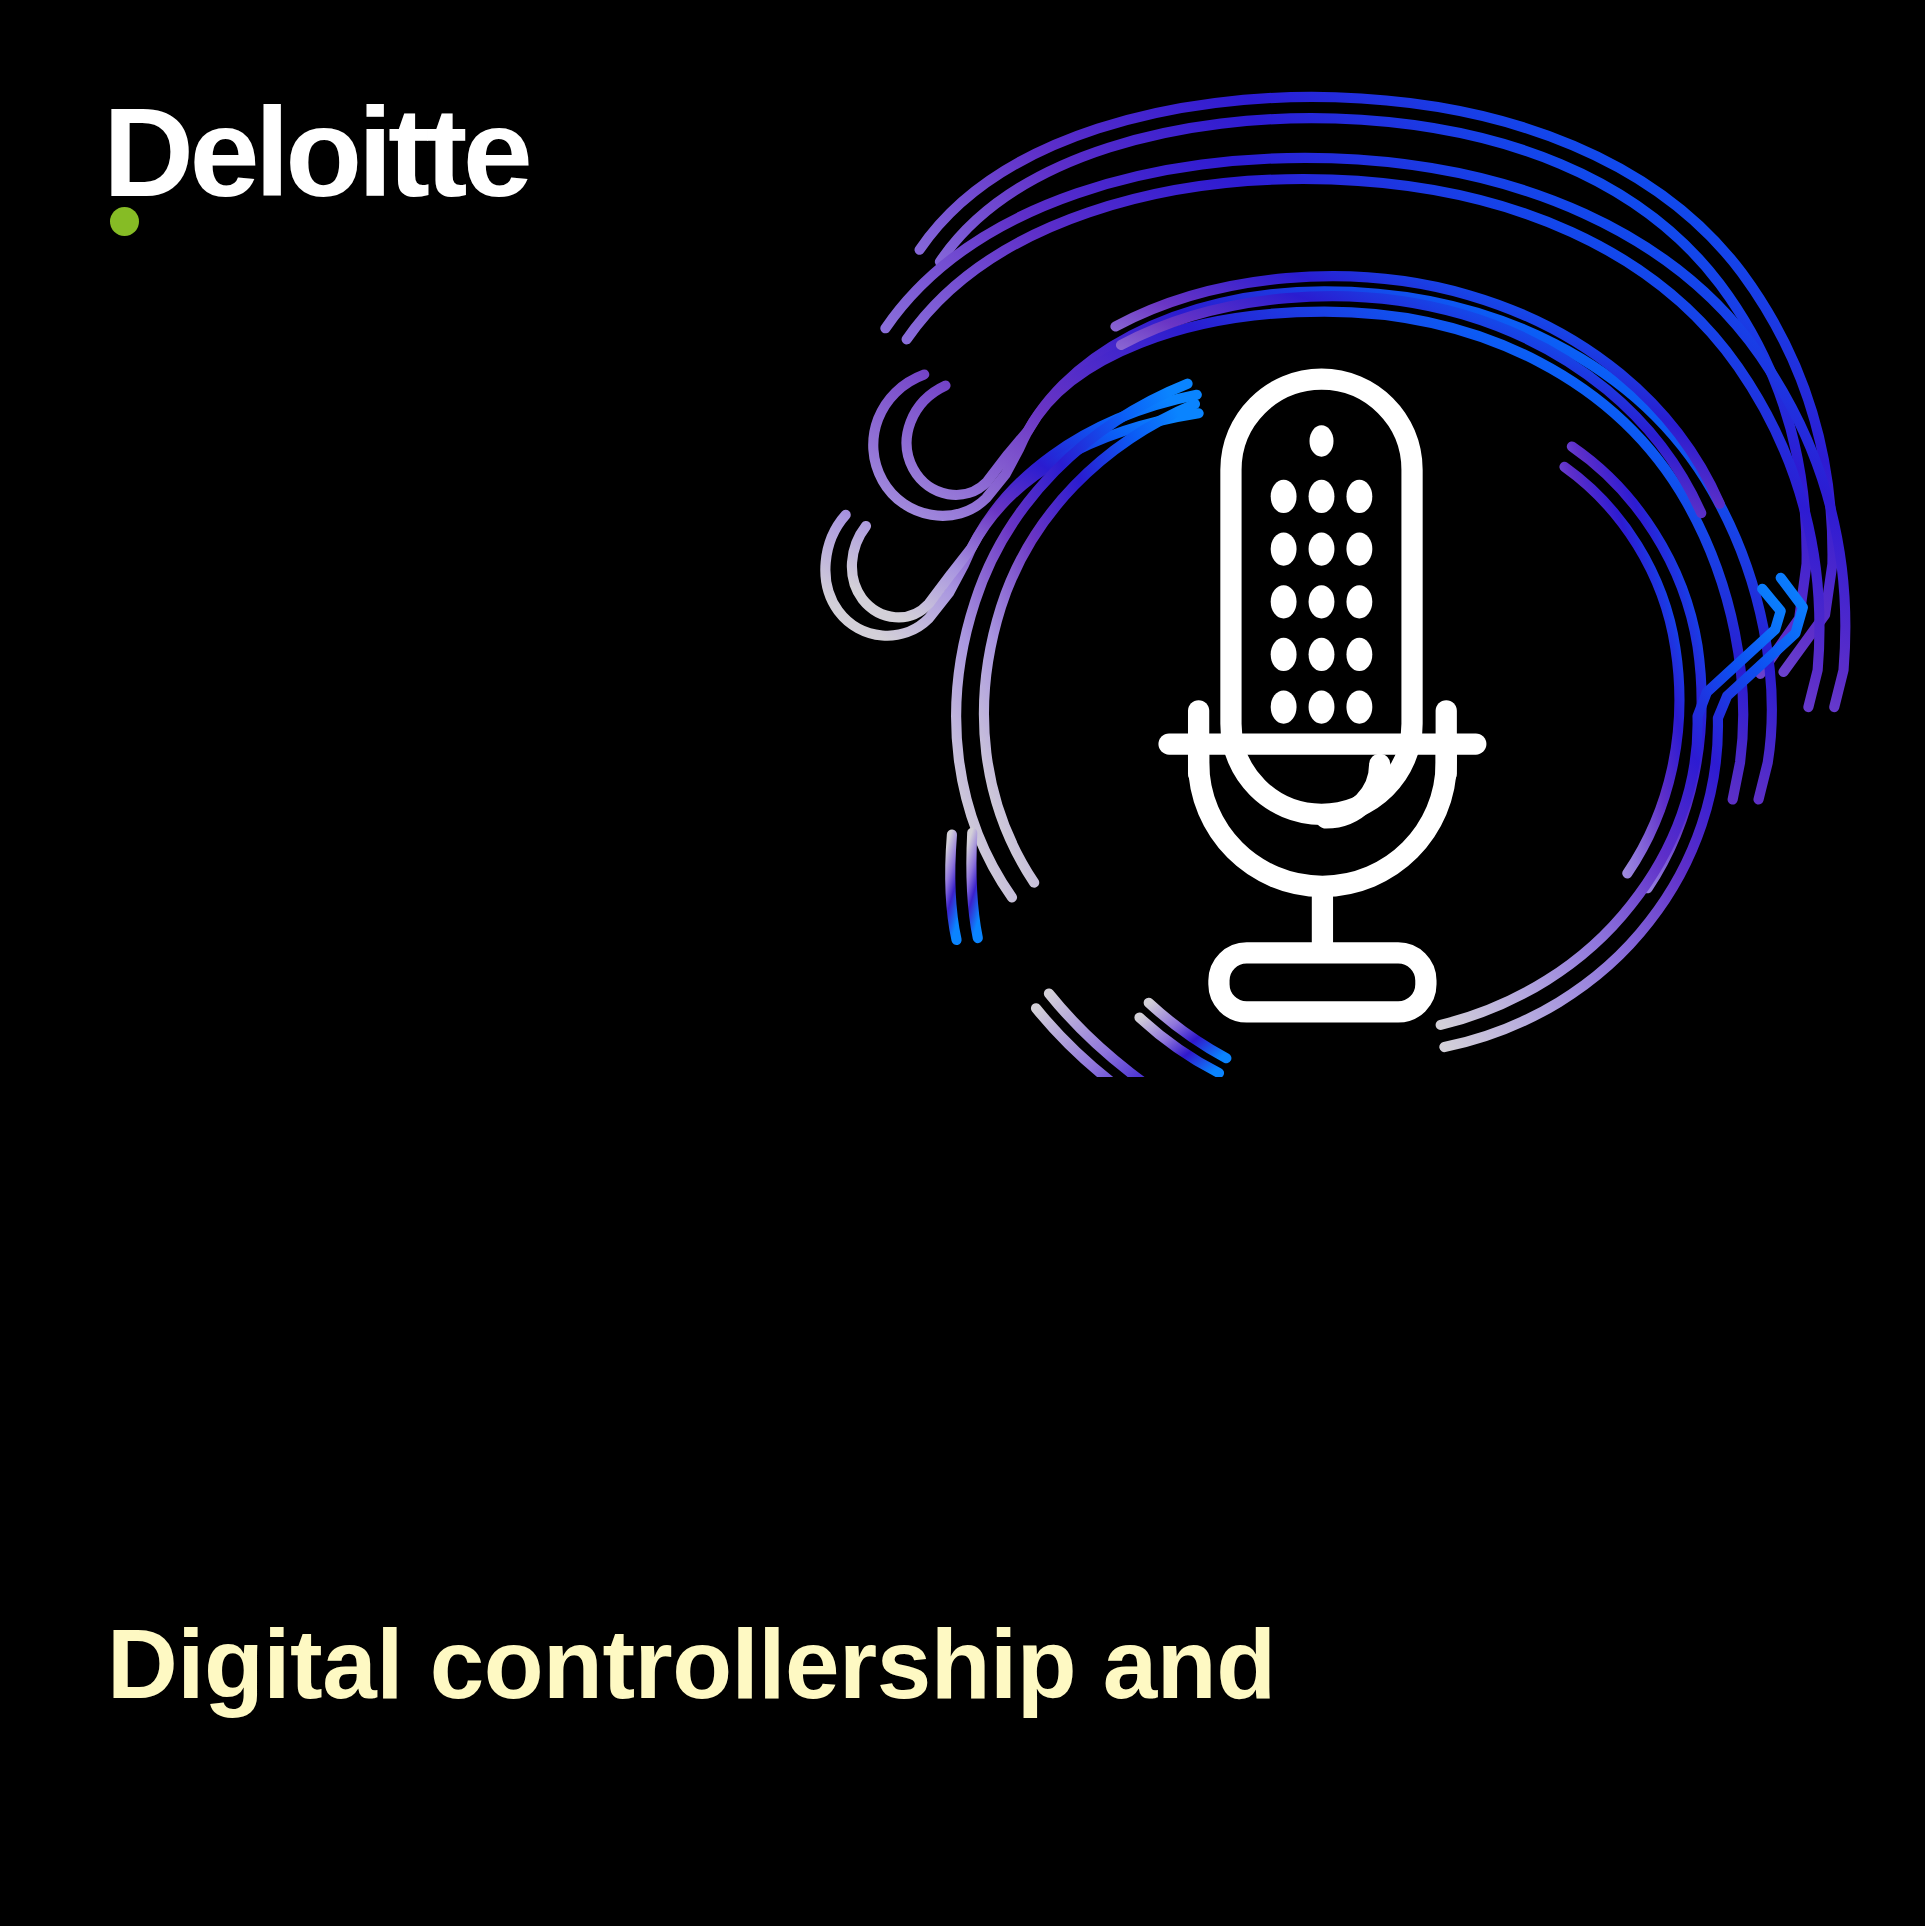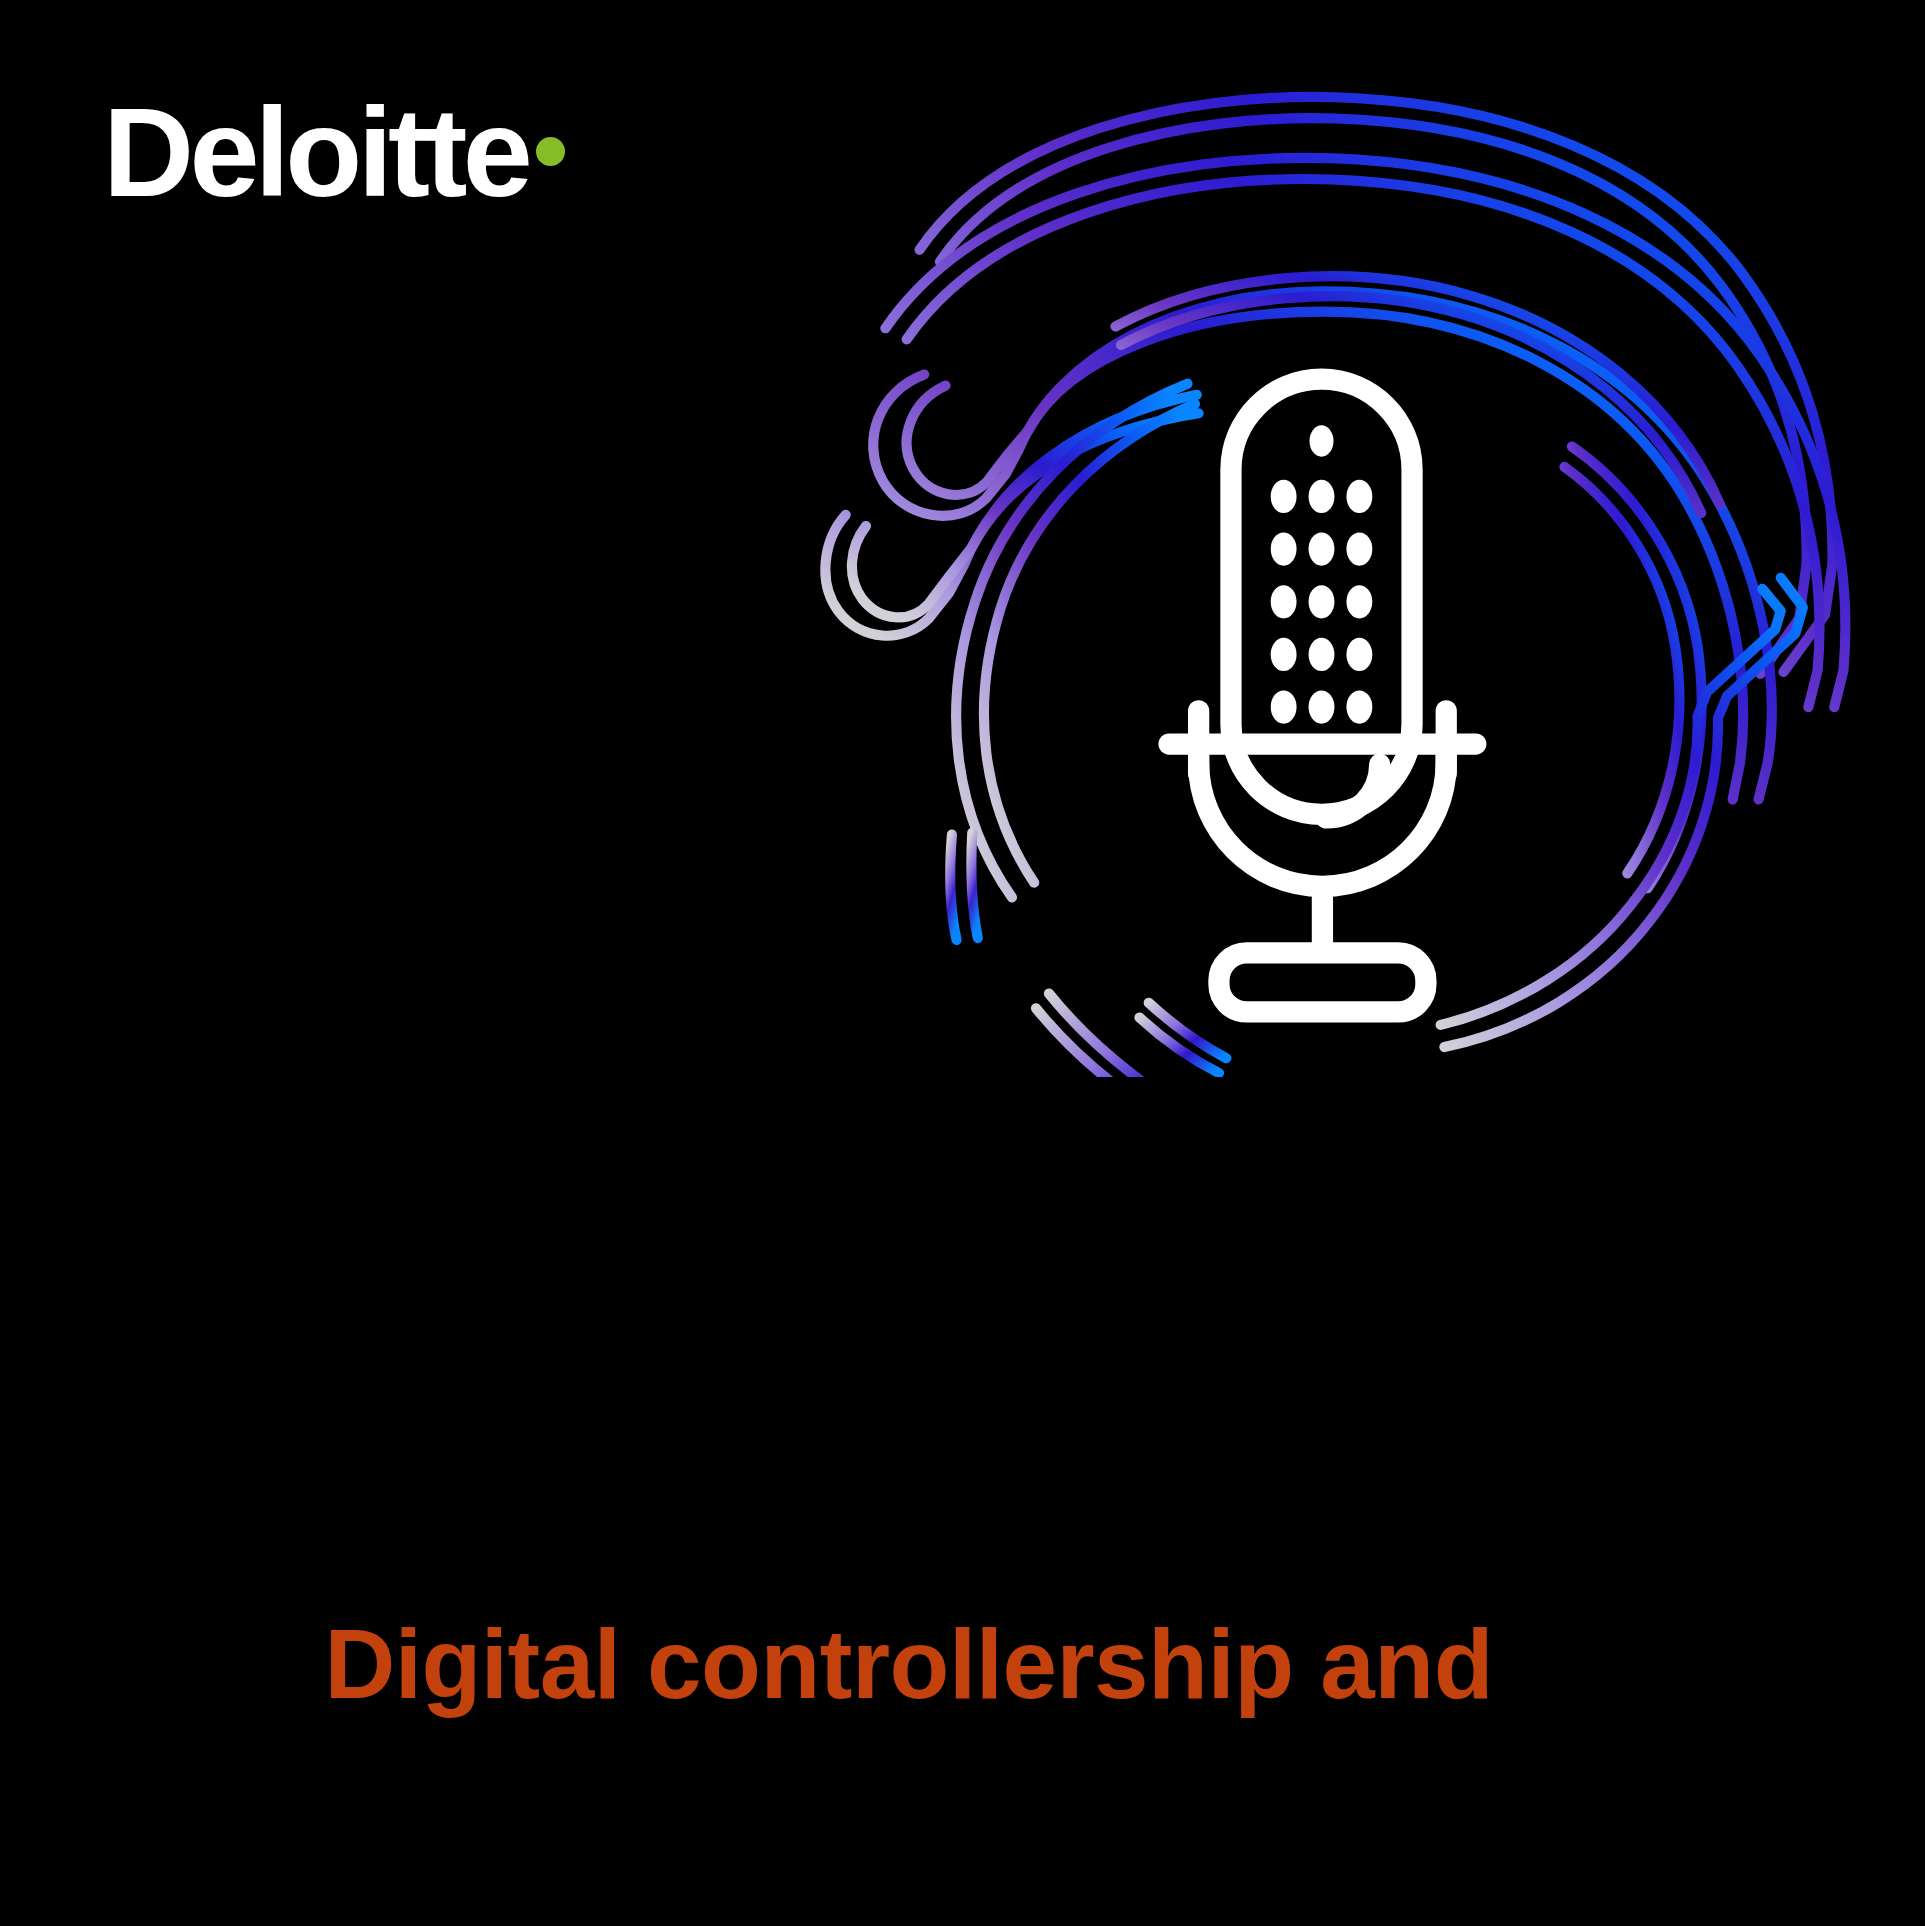--- a/index.html
+++ b/index.html
@@ -15,22 +15,23 @@
     overflow: hidden;
     font-family: "Liberation Sans", sans-serif;
   }
 
   
   #brand {
     position: absolute;
     left: 103px;
     top: 99px;
     display: flex;
-    align-items: center;
+    align-items: flex-start;
     line-height: 1;
+    flex-direction: column;
   }
   #brand-word {
     color: #ffffff;
     font-family: "Liberation Sans", sans-serif;
     font-size: 126px;
     font-weight: 700;
     letter-spacing: -4.6px;
     line-height: 0.86;
     white-space: nowrap;
   }
@@ -72,28 +73,27 @@
     transform-origin: left center;
   }
 
   #subtitle-block {
     position: absolute;
     left: 107px;
     top: 1608px;
     width: 1386px;
   }
   .subtitle-line {
-    color: #c2410c;
+    color: #fef9c3;
     font-family: "Liberation Sans Narrow", "Liberation Sans", sans-serif;
     font-weight: 700;
     font-size: 98px;
     line-height: 1.16;
     letter-spacing: -0.5px;
     white-space: nowrap;
-    text-align: right;
   }
 </style>
 </head>
 <body>
 
 <div id="cover" style="background: rgb(0, 0, 0);">
 
   <div id="brand">
     <span id="brand-word">Deloitte</span>
     <span id="brand-dot" style="background: rgb(134, 188, 37);"></span>

